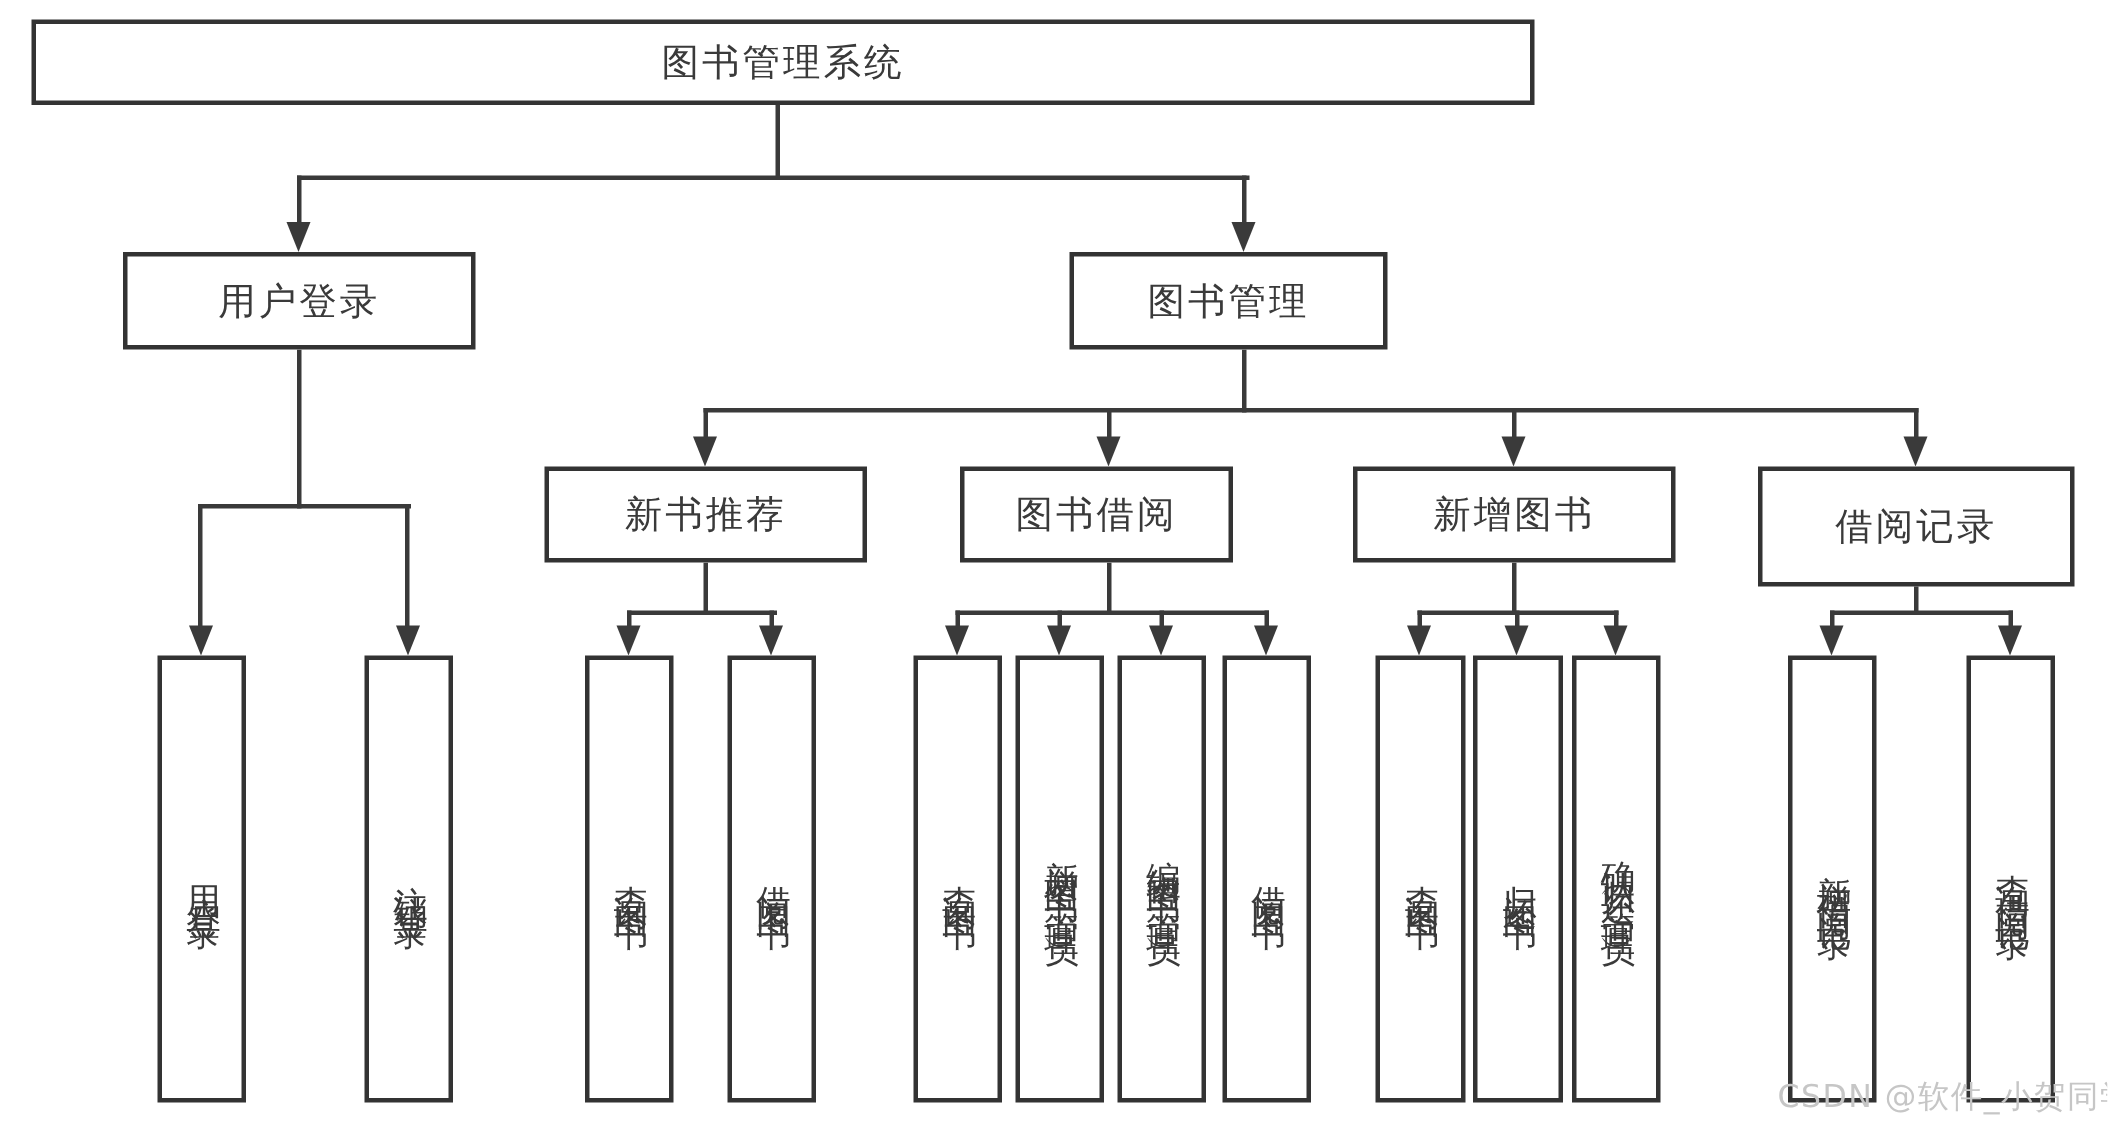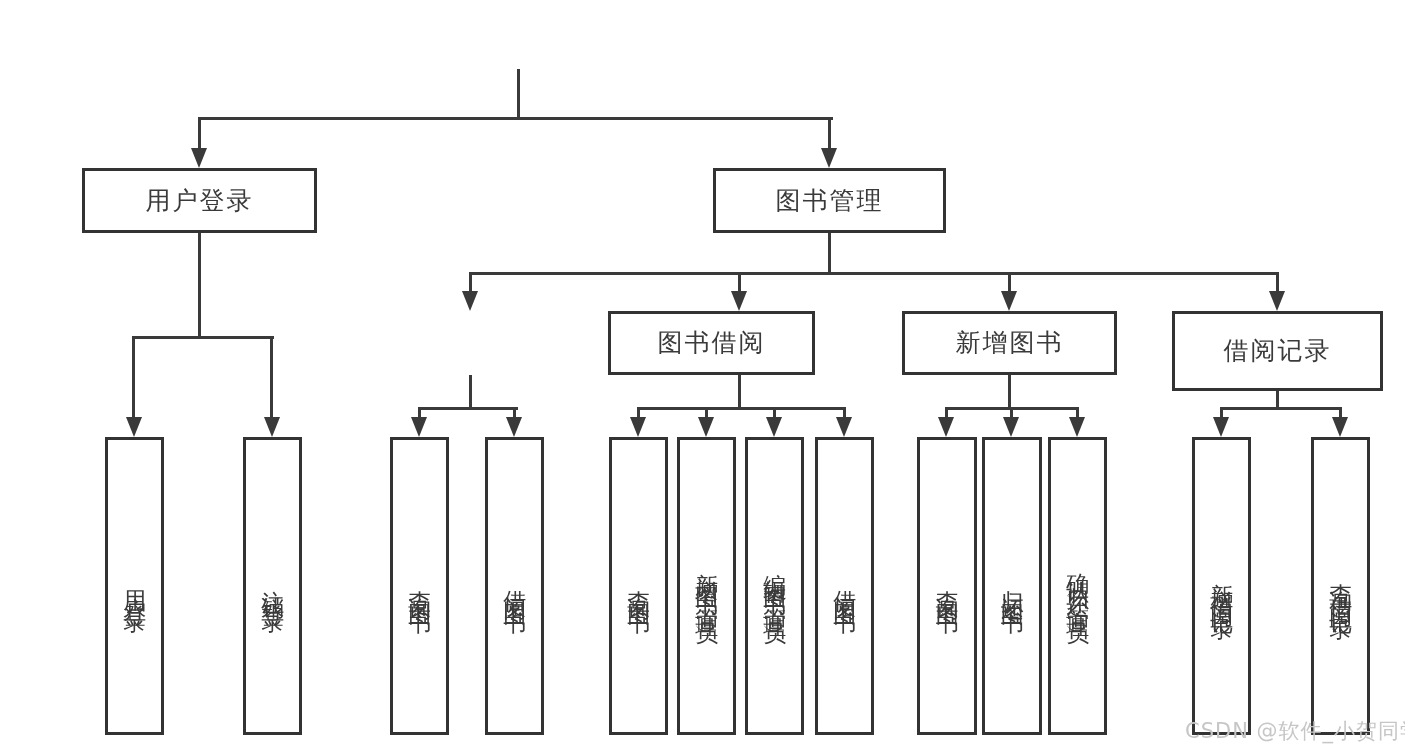--- a/index.html
+++ b/index.html
@@ -86,29 +86,35 @@
   <div class="line" style="left:1076px;top:407px;width:3px;height:14px"></div>
   <div class="tri" style="left:1069px;top:417px"></div>
 
   <div class="line" style="left:1276px;top:375px;width:3px;height:35px"></div>
   <div class="line" style="left:1220px;top:407px;width:122px;height:3px"></div>
   <div class="line" style="left:1220px;top:407px;width:3px;height:14px"></div>
   <div class="tri" style="left:1213px;top:417px"></div>
   <div class="line" style="left:1339px;top:407px;width:3px;height:14px"></div>
   <div class="tri" style="left:1332px;top:417px"></div>
 
+  <div class="box" style="left:21px;top:13px;width:1002px;height:57px">
+    <span>图书管理系统</span>
+  </div>
 
   <div class="box" style="left:82px;top:168px;width:235px;height:65px">
     <span>用户登录</span>
   </div>
-  <div class="box" style="left:713px;top:168px;width:233px;height:65px">
+  <div class="box" style="left:713px;top:168px;width:212px;height:65px">
     <span>图书管理</span>
   </div>
 
-  <div class="box" style="left:608px;top:311px;width:207px;height:64px">
+  <div class="box" style="left:363px;top:311px;width:215px;height:64px">
+    <span>新书推荐</span>
+  </div>
+  <div class="box" style="left:640px;top:311px;width:182px;height:64px">
     <span>图书借阅</span>
   </div>
   <div class="box" style="left:902px;top:311px;width:215px;height:64px">
     <span>新增图书</span>
   </div>
   <div class="box" style="left:1172px;top:311px;width:211px;height:80px">
     <span>借阅记录</span>
   </div>
 
   <div class="box v" style="left:105px;top:437px;width:59px;height:298px">

